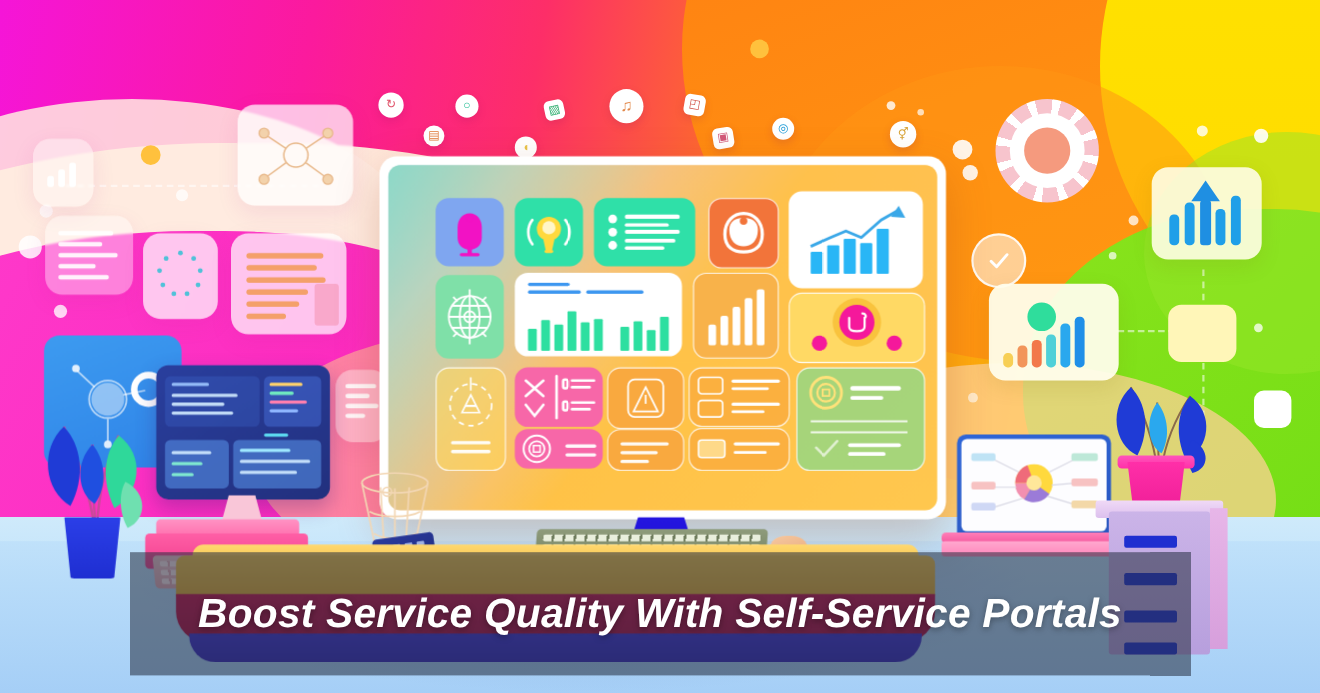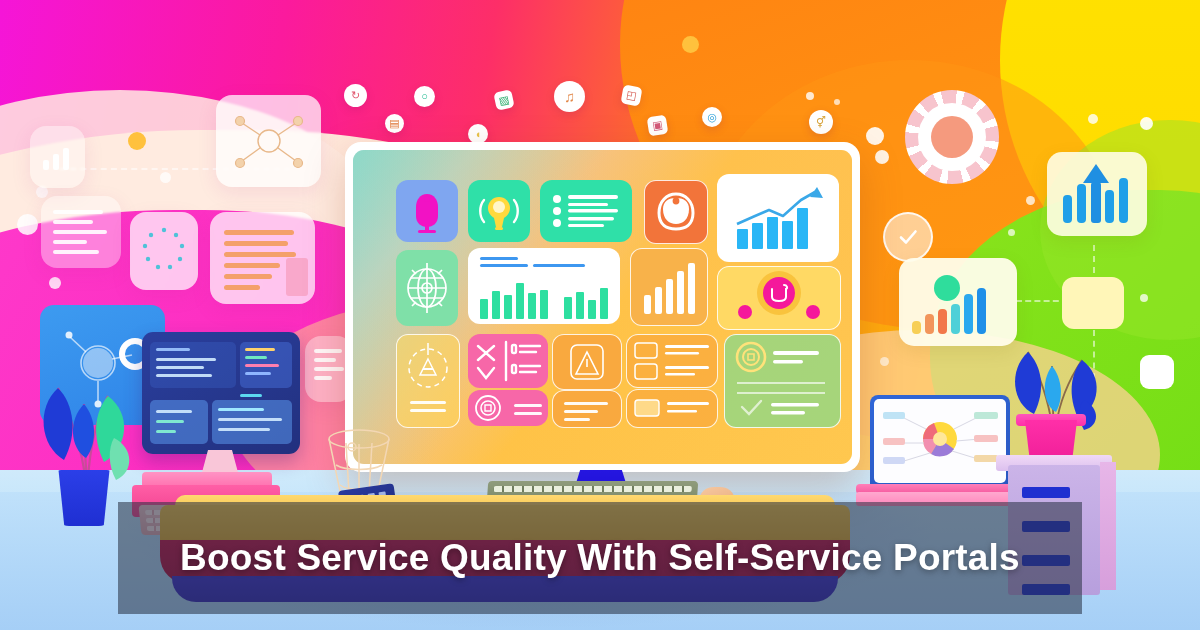--- a/index.html
+++ b/index.html
@@ -167,21 +167,21 @@
     box-shadow:0 6px 18px rgba(120,110,20,.12);}
   .ysq{position:absolute;left:1062px;top:277px;width:62px;height:52px;border-radius:12px;
     background:#fff6b8;}
   .wsq{position:absolute;left:1140px;top:355px;width:34px;height:34px;border-radius:9px;background:#fff;}
 
   
   .band{position:absolute;left:118px;top:502px;width:964px;height:112px;background:rgba(40,48,66,.56);}
   .title{position:absolute;left:118px;top:502px;width:964px;height:112px;
     display:flex;align-items:center;justify-content:center;text-align:center;
     color:#fff;font-size:37px;font-weight:bold;line-height:1.18;letter-spacing:.2px;
-    text-shadow:0 2px 6px rgba(0,0,0,.35);padding:0 20px;box-sizing:border-box;}
+    text-shadow:0 2px 6px rgba(0,0,0,.35);padding:0 20px;box-sizing:border-box;font-style:italic;}
 </style>
 </head>
 <body>
 
 <div id="stage">
 
   <div class="bg-base"></div>
   <div class="blob blob-orange-top"></div>
   <div class="blob blob-yellow-top"></div>
   <div class="blob blob-orange-2"></div>

